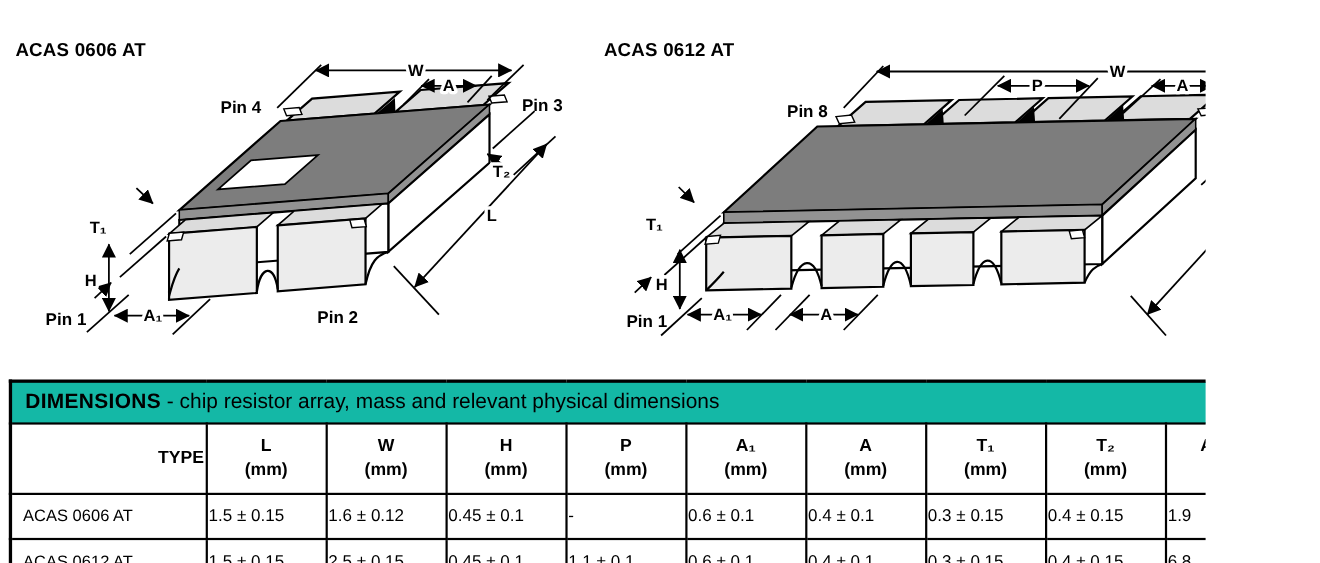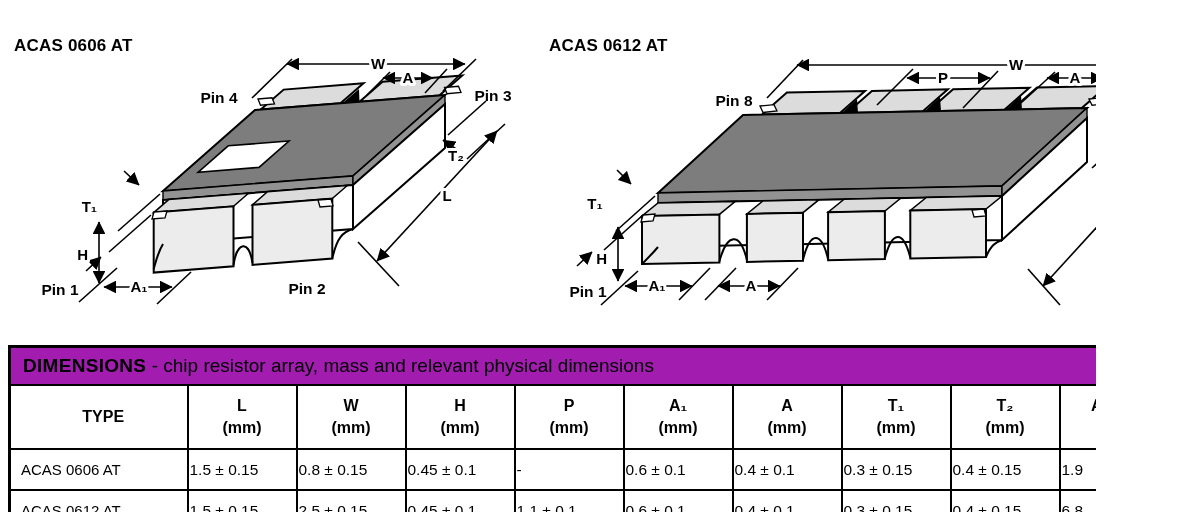--- a/index.html
+++ b/index.html
@@ -9,25 +9,25 @@
   .dsvg{position:absolute;}
   .dsvg text{font-family:"Liberation Sans","DejaVu Sans",sans-serif;font-weight:bold;fill:#000;}
   .dimlabel{font-size:15px;paint-order:stroke;stroke:#ffffff;stroke-width:6px;stroke-linejoin:round;}
   .pinlabel{font-size:15.5px;}
   
   .dim-table-wrap{position:absolute;left:8px;top:317px;width:1158px;}
   table.dims{border-collapse:collapse;table-layout:fixed;width:1158px;
              font-family:"Liberation Sans","DejaVu Sans",sans-serif;}
   table.dims td, table.dims th{border:2px solid #000;}
   table.dims{border:3px solid #000;}
-  .title-cell{background:#a21caf;height:36px;font-size:19px;padding:0 0 0 12px;text-align:left;
+  .title-cell{background:#14b8a6;height:36px;font-size:19px;padding:0 0 0 12px;text-align:left;
               font-weight:normal;vertical-align:middle;}
   .title-cell b{font-weight:bold;letter-spacing:.3px;}
   th.colhead{height:60px;font-size:16px;font-weight:bold;text-align:center;vertical-align:middle;line-height:1.35;}
-  th.colhead.type{text-align:center;padding-left:10px;font-size:16px;}
+  th.colhead.type{text-align:right;padding-left:10px;font-size:16px;}
   td.val{height:37px;text-align:left;font-size:15.5px;vertical-align:middle;}
   td.typecell{text-align:left;padding-left:10px;font-size:15px;}
   .unit{font-size:16px;}
 </style>
 </head>
 <body>
 
 <div class="page">
 
   <div class="diagram-title" style="left:14px;top:8px;">ACAS 0606 AT</div>
@@ -214,21 +214,21 @@
         <th class="colhead"><span>P</span><br><span class="unit">(mm)</span></th>
         <th class="colhead"><span>A₁</span><br><span class="unit">(mm)</span></th>
         <th class="colhead"><span>A</span><br><span class="unit">(mm)</span></th>
         <th class="colhead"><span>T₁</span><br><span class="unit">(mm)</span></th>
         <th class="colhead"><span>T₂</span><br><span class="unit">(mm)</span></th>
         <th class="colhead"><span>ACAS</span><br><span class="unit">(mg)</span></th>
       </tr>
       <tr>
         <td class="val typecell">ACAS 0606 AT</td>
         <td class="val">1.5 ± 0.15</td>
-        <td class="val">0.8 ± 0.15</td>
+        <td class="val">1.6 ± 0.12</td>
         <td class="val">0.45 ± 0.1</td>
         <td class="val">-</td>
         <td class="val">0.6 ± 0.1</td>
         <td class="val">0.4 ± 0.1</td>
         <td class="val">0.3 ± 0.15</td>
         <td class="val">0.4 ± 0.15</td>
         <td class="val">1.9</td>
       </tr>
       <tr>
         <td class="val typecell">ACAS 0612 AT</td>

